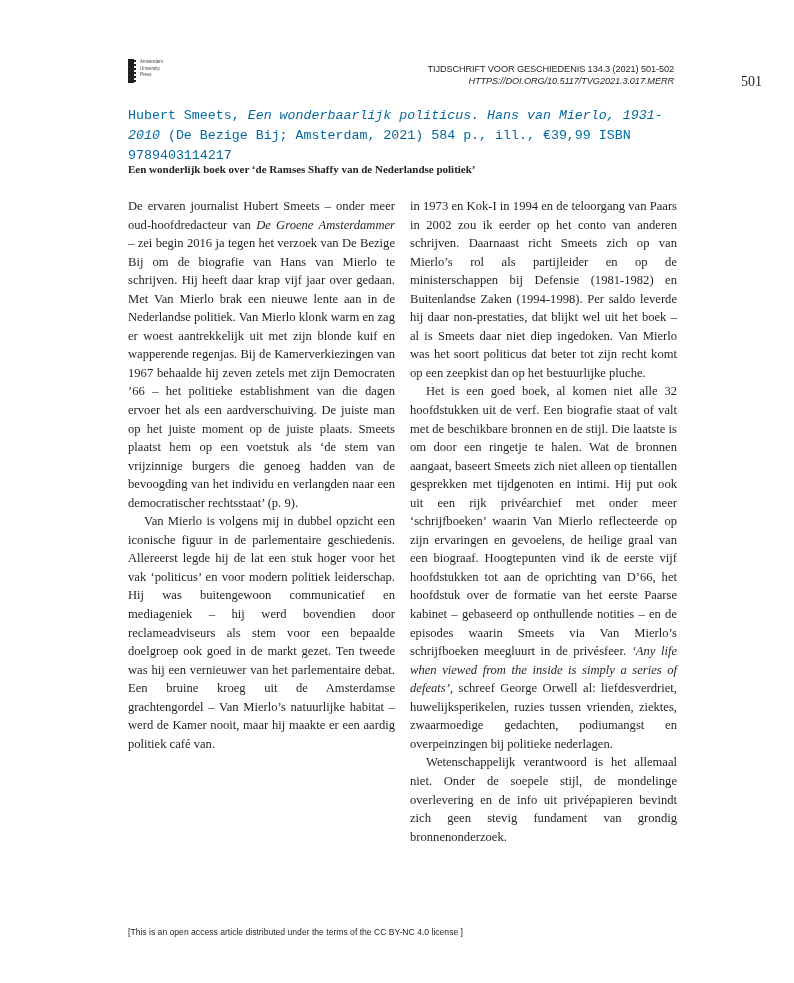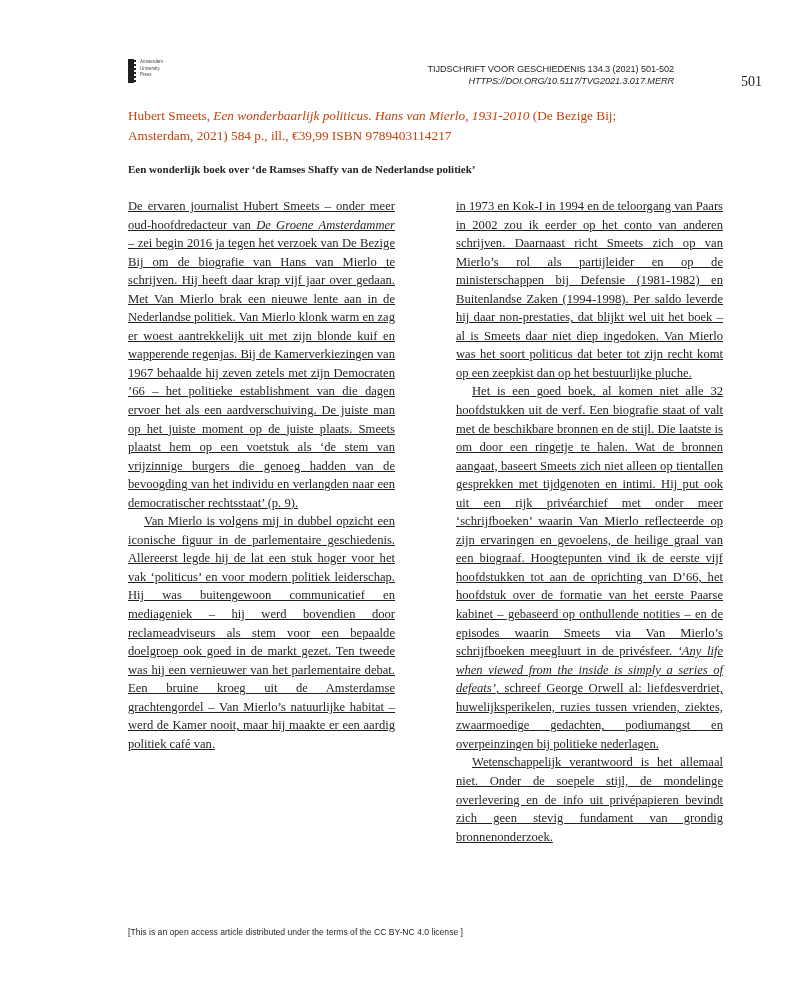--- a/index.html
+++ b/index.html
@@ -5,28 +5,28 @@
   html, body { margin:0; padding:0; background:#ffffff; }
   body { width:794px; height:983px; position:relative; overflow:hidden; color:#231f20; }
   .logo { position:absolute; left:128px; top:59px; display:flex; align-items:flex-start; }
   .logo-bar { width:6px; height:24px; background:#231f20; position:relative; }
   .logo-bar::after { content:""; position:absolute; right:-2px; top:1px; width:2px; height:22px;
     background: repeating-linear-gradient(to bottom, #231f20 0 2px, #fff 2px 4px); }
   .logo-text { margin-left:6px; font-family:"Liberation Sans", sans-serif; font-size:4.5px; line-height:6.5px; color:#444; }
   .journal { position:absolute; right:120px; top:63px; text-align:right; font-family:"Liberation Sans", sans-serif; font-size:9.2px; line-height:12px; color:#231f20; letter-spacing:-0.1px; }
   .journal .doi { font-style:italic; }
   .pageno { position:absolute; left:741px; top:74px; font-family:"Liberation Serif", serif; font-size:14px; color:#231f20; }
-  .citation { position:absolute; left:128px; top:106px; width:550px; font-family:Liberation Serif, serif; font-size:13.3px; line-height:20px; color:#c2410c; }
+  .citation { position:absolute; left:128px; top:106px; width:550px; font-family:Liberation Mono, monospace; font-size:13.3px; line-height:20px; color:#0369a1; }
   .citation i { font-style:italic; }
   .title { position:absolute; left:128px; top:160px; width:550px; font-family:"Liberation Serif", serif; font-weight:bold; font-size:11px; line-height:18px; color:#231f20; }
   .col { position:absolute; top:197px; width:267px; font-family:"Liberation Serif", serif; font-size:12.6px; line-height:18.55px; color:#231f20; text-align:justify; hyphens:manual; }
-  .col p { margin:0;text-decoration:underline; }
+  .col p { margin:0; }
   .col p.indent { text-indent:16px; }
   .col.left { left:128px; }
-  .col.right { left:410px;margin-left:46px; }
+  .col.right { left:410px; }
   .col i { font-style:italic; }
   .footer { position:absolute; left:128px; top:926px; font-family:"Liberation Sans", sans-serif; font-size:8.6px; line-height:12.5px; color:#231f20; }
 </style>
 </head>
 <body>
 
 <div class="logo">
   <div class="logo-bar"></div>
   <div class="logo-text">
     <div>Amsterdam</div>

